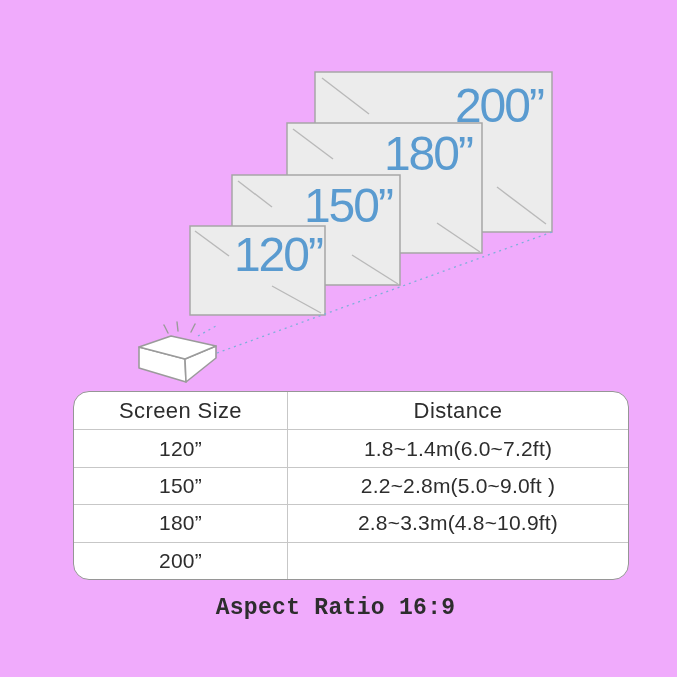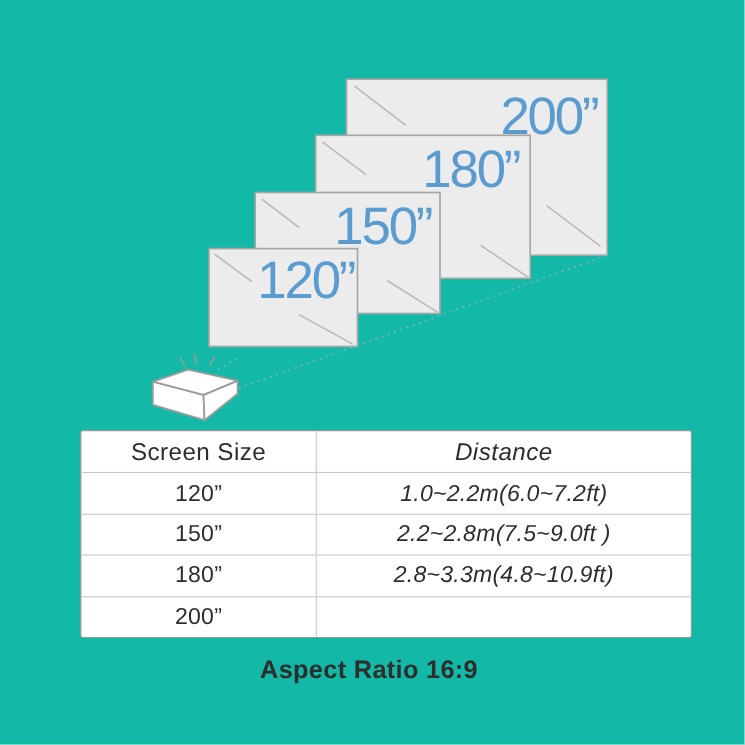--- a/index.html
+++ b/index.html
@@ -1,19 +1,19 @@
 <!DOCTYPE html>
 <html style="--accent: #5A9BD0; --screen-fill: #ECECEC; --screen-border: #A6A6A6; --glare: #B9B9B9; --dotline: #7FAFDA; --projector: #9B9B9B; --table-border: #969696; --table-grid: #C7C7C7; --ink: #2D2D2D;"><head>
 <meta charset="utf-8">
 <style>
   html,body { margin:0; padding:0; background:#ffffff; }
   .stage {
     position:relative;
     width:677px; height:677px;
-    background:#14b8a6;
+    background:#f0abfc;
     font-family:"Liberation Sans", sans-serif;
     color: var(--ink, #2D2D2D);
     overflow:hidden;
   }
 
   
   .diagram { position:absolute; left:0; top:0; }
   .screen-rect {
     fill: var(--screen-fill, #ECECEC);
     stroke: var(--screen-border, #A6A6A6);
@@ -48,48 +48,49 @@
     fill:none;
     stroke-dasharray:2 4;
   }
 
   
   .spec-table {
     position:absolute;
     left:73px; top:391px;
     width:556px; height:189px;
     border:1.5px solid var(--table-border, #969696);
-    border-radius:2px;
+    border-radius:16px;
     background:#fff;
     overflow:hidden;
     display:grid;
     grid-template-rows:repeat(5, 1fr);
     box-sizing:border-box;
   }
   .t-row { display:flex; border-top:1px solid var(--table-grid, #C7C7C7); }
   .t-row:first-child { border-top:none; }
   .t-cell {
     display:flex; align-items:center; justify-content:center;
     font-size:21px;
     color: var(--ink, #2D2D2D);
     letter-spacing:0.2px;
   }
   .t-cell.c1 { width:214px; border-right:1px solid var(--table-grid, #C7C7C7); box-sizing:border-box; }
-  .t-cell.c2 { flex:1;font-style:italic; }
+  .t-cell.c2 { flex:1; }
   .t-row.header .t-cell { font-size:22px; font-weight:500; letter-spacing:0.4px; }
 
   
   .caption {
     position:absolute;
     left:73px; top:595px; width:525px;
     text-align:center;
     font-size:23px;
     font-weight:600;
     color: var(--ink, #2D2D2D);
     letter-spacing:0.3px;
+    font-family:Liberation Mono, monospace;
   }
 </style>
 </head>
 <body>
 
 <div class="stage">
 
   <svg class="diagram" width="677" height="390" viewBox="0 0 677 390">
 
     <g>
@@ -136,25 +137,25 @@
     </g>
   </svg>
 
   <div class="spec-table">
     <div class="t-row header">
       <div class="t-cell c1">Screen Size</div>
       <div class="t-cell c2">Distance</div>
     </div>
     <div class="t-row">
       <div class="t-cell c1">120”</div>
-      <div class="t-cell c2">1.0~2.2m(6.0~7.2ft)</div>
+      <div class="t-cell c2">1.8~1.4m(6.0~7.2ft)</div>
     </div>
     <div class="t-row">
       <div class="t-cell c1">150”</div>
-      <div class="t-cell c2">2.2~2.8m(7.5~9.0ft )</div>
+      <div class="t-cell c2">2.2~2.8m(5.0~9.0ft )</div>
     </div>
     <div class="t-row">
       <div class="t-cell c1">180”</div>
       <div class="t-cell c2">2.8~3.3m(4.8~10.9ft)</div>
     </div>
     <div class="t-row">
       <div class="t-cell c1">200”</div>
     </div>
   </div>
 

